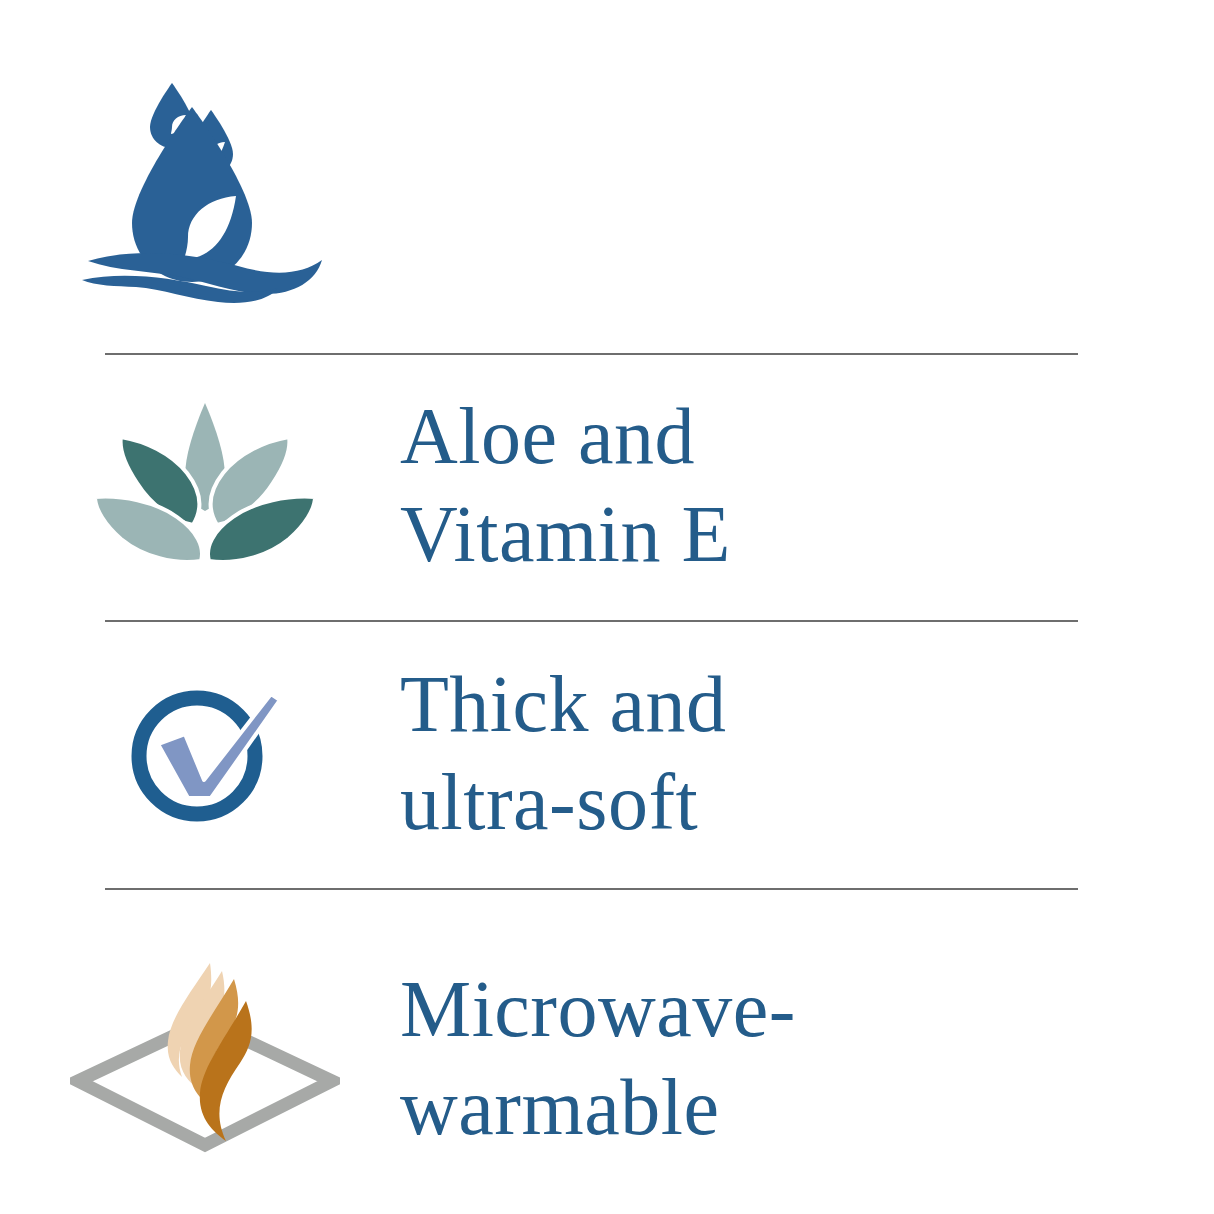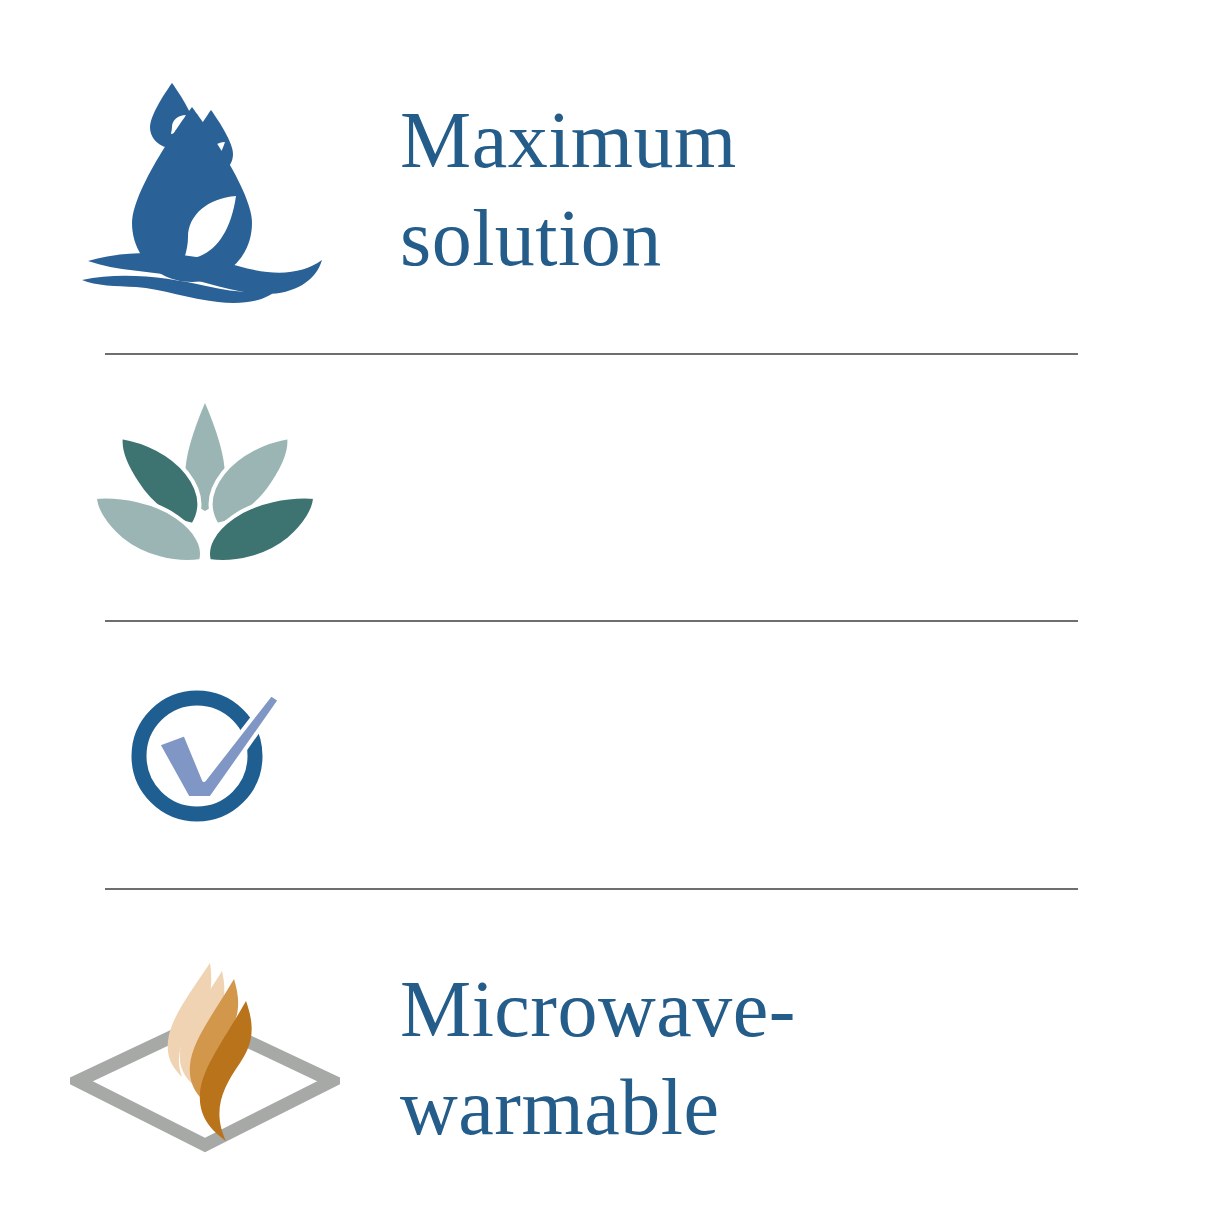--- a/index.html
+++ b/index.html
@@ -90,24 +90,20 @@
           <path d="M56 32 C56 32 -4 112 -4 148 C-4 182 23 207 56 207 C89 207 116 182 116 148 C116 112 56 32 56 32 Z" transform="translate(56,0)" fill="#2A6196"></path>
 
           <path d="M108 162 C108 140 128 123 156 121 C150 163 130 184 104 184 C106 178 108 170 108 162 Z" fill="#ffffff"></path>
 
           <path d="M8 186 C60 171 118 180 158 191 C196 202 222 199 242 185 C236 206 214 219 186 219 C158 219 130 208 102 202 C72 196 36 196 8 186 Z" fill="#2A6196"></path>
 
           <path d="M2 205 C44 196 90 203 126 211 C156 218 180 219 198 213 C188 226 164 230 138 227 C110 224 82 214 56 212 C36 211 16 211 2 205 Z" fill="#2A6196"></path>
         </svg>
       </span>
     </div>
-    <div class="label-cell">
-      <div class="feature-label">Maximum
-solution</div>
-    </div>
   </div>
 
   <div class="divider" id="divider-1"></div>
 
   <div class="feature-row" id="row-2">
     <div class="icon-cell">
       <span>
         <svg class="icon-svg" width="225" height="170" viewBox="0 0 225 170" xmlns="http://www.w3.org/2000/svg">
 
           <path d="M112 2 C100 30 92 55 92 76 C92 92 100 104 112 110 C124 104 132 92 132 76 C132 55 124 30 112 2 Z" fill="#9BB5B5"></path>
@@ -115,34 +111,42 @@
           <path d="M28 36 C52 40 78 52 94 72 C108 90 110 108 100 124 C80 120 58 104 44 82 C32 64 26 48 28 36 Z" fill="#3D7370" stroke="#ffffff" stroke-width="4"></path>
 
           <path d="M196 36 C172 40 146 52 130 72 C116 90 114 108 124 124 C144 120 166 104 180 82 C192 64 198 48 196 36 Z" fill="#9BB5B5" stroke="#ffffff" stroke-width="4"></path>
 
           <path d="M222 96 C196 94 162 100 140 116 C120 130 112 146 116 160 C142 164 174 156 196 138 C212 124 222 108 222 96 Z" fill="#3D7370" stroke="#ffffff" stroke-width="4"></path>
 
           <path d="M2 96 C28 94 62 100 84 116 C104 130 112 146 108 160 C82 164 50 156 28 138 C12 124 2 108 2 96 Z" fill="#9BB5B5" stroke="#ffffff" stroke-width="4"></path>
         </svg>
       </span>
     </div>
+    <div class="label-cell">
+      <div class="feature-label">Aloe and
+Vitamin E</div>
+    </div>
   </div>
 
   <div class="divider" id="divider-2"></div>
 
   <div class="feature-row" id="row-3">
     <div class="icon-cell">
       <span>
         <svg class="icon-svg" width="160" height="160" viewBox="0 0 160 160" xmlns="http://www.w3.org/2000/svg">
 
           <circle cx="72" cy="82" r="58" fill="none" stroke="#1F5E90" stroke-width="15"></circle>
 
           <path d="M33 70 L60 60 L79 106 L146 20 L155 26 L86 124 L63 124 Z" fill="#8096C4" stroke="#ffffff" stroke-width="4" stroke-linejoin="round"></path>
         </svg>
       </span>
+    </div>
+    <div class="label-cell">
+      <div class="feature-label">Thick and
+ultra-soft</div>
     </div>
   </div>
 
   <div class="divider" id="divider-3"></div>
 
   <div class="feature-row" id="row-4">
     <div class="icon-cell">
       <span>
         <svg class="icon-svg" width="270" height="200" viewBox="0 0 270 200" xmlns="http://www.w3.org/2000/svg">
 

